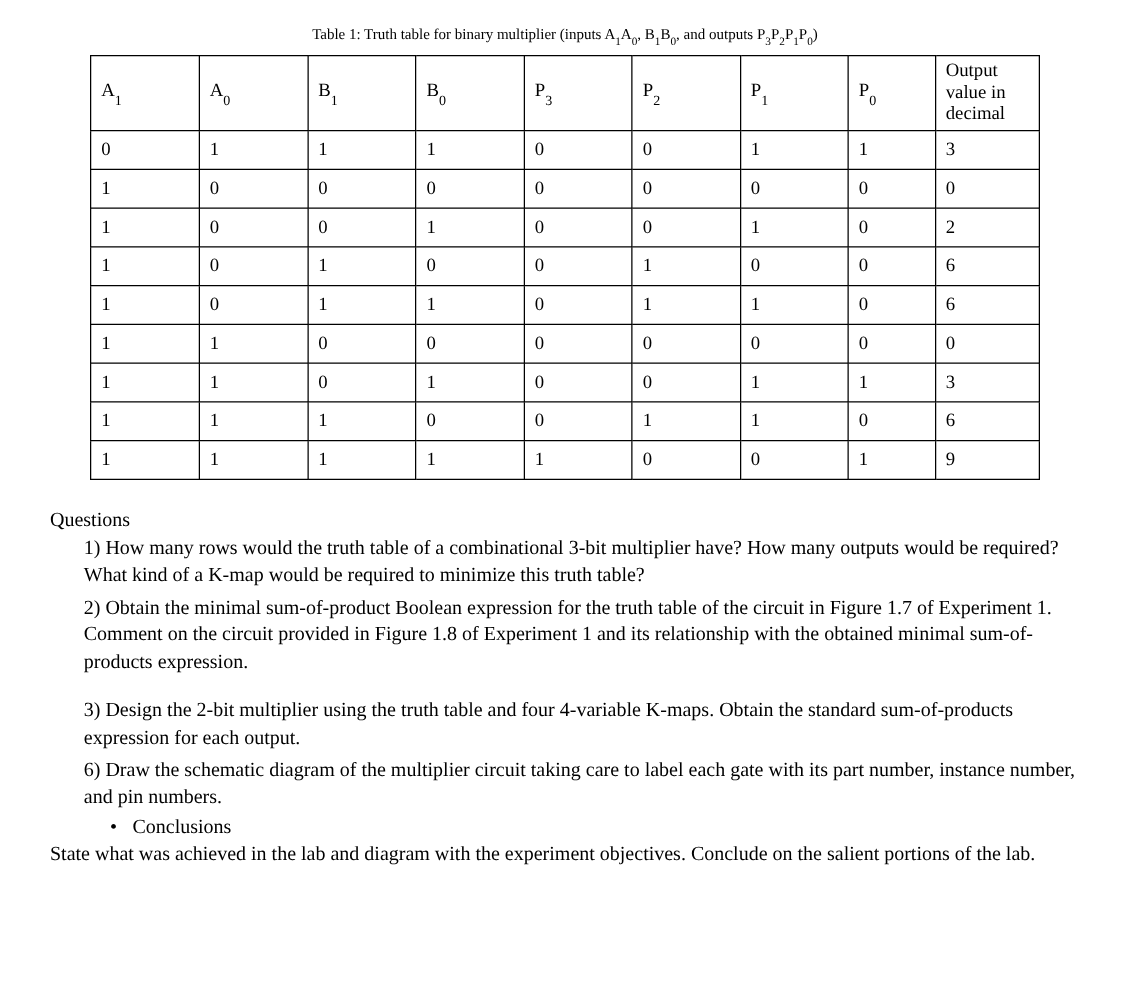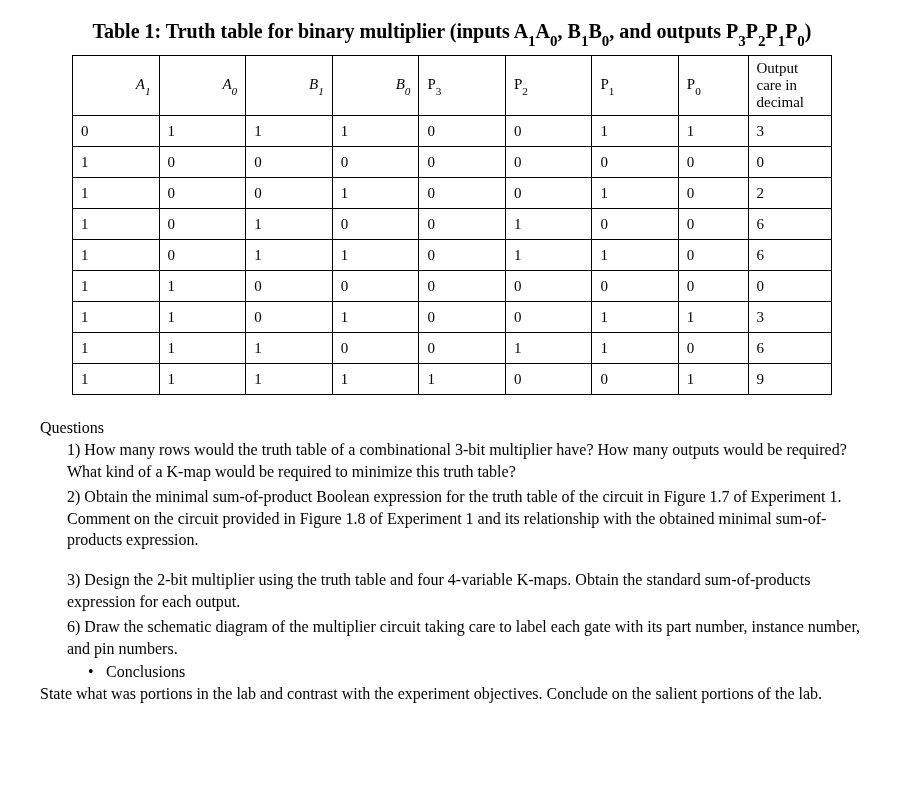--- a/index.html
+++ b/index.html
@@ -6,24 +6,24 @@
       font-family: "Times New Roman", Times, serif;
       font-size: 16px;
       color: #000;
       background: #fff;
       margin: 0;
       padding: 20px 40px;
       width: 904px;
       box-sizing: border-box;
     }
     .table-title {
-      font-weight: bold;
+      font-weight: normal;
       text-align: center;
       margin-bottom: 8px;
-      font-size: 20px;
+      font-size: 12px;
     }
     .sub {
       font-size: 0.75em;
       vertical-align: sub;
       position: relative;
       top: 0.2em;
     }
     table {
       border-collapse: collapse;
       margin: 0 auto 24px auto;
@@ -36,22 +36,21 @@
       font-weight: normal;
       font-family: "Times New Roman", Times, serif;
       font-size: 15px;
     }
     th {
       height: 48px;
       vertical-align: middle;
       margin-top: 11px;
     }
     th.input-col {
-      text-align: right;
-      font-style: italic;
+      text-align: left;
     }
     th.output-col {
     }
     td {
       height: 22px;
     }
     .col-a1, .col-a0, .col-b1, .col-b0, .col-p3, .col-p2, .col-p1 { width: 80px; }
     .col-p0 { width: 60px; }
     .col-out { width: 70px; }
     .questions-heading {
@@ -93,21 +92,21 @@
   <thead>
     <tr>
       <th class="input-col col-a1"><span>A</span><span class="sub">1</span></th>
       <th class="input-col col-a0"><span>A</span><span class="sub">0</span></th>
       <th class="input-col col-b1"><span>B</span><span class="sub">1</span></th>
       <th class="input-col col-b0"><span>B</span><span class="sub">0</span></th>
       <th class="output-col col-p3"><span>P</span><span class="sub">3</span></th>
       <th class="output-col col-p2"><span>P</span><span class="sub">2</span></th>
       <th class="output-col col-p1"><span>P</span><span class="sub">1</span></th>
       <th class="output-col col-p0"><span>P</span><span class="sub">0</span></th>
-      <th class="col-out" style="text-align:left;"><span>Output</span><br><span>care in</span><br><span>decimal</span></th>
+      <th class="col-out" style="text-align:left;"><span>Output</span><br><span>value in</span><br><span>decimal</span></th>
     </tr>
   </thead>
   <tbody id="table-body">
   <tr>
         <td>0</td>
         <td>1</td>
         <td>1</td>
         <td>1</td>
         <td>0</td>
         <td>0</td>
@@ -210,13 +209,13 @@
 <div class="question">1) How many rows would the truth table of a combinational 3-bit multiplier have? How many outputs would be required? What kind of a K-map would be required to minimize this truth table?</div>
 <div class="question">2) Obtain the minimal sum-of-product Boolean expression for the truth table of the circuit in Figure 1.7 of Experiment 1. Comment on the circuit provided in Figure 1.8 of Experiment 1 and its relationship with the obtained minimal sum-of-products expression.</div>
 <div class="question gap">
   <span>3) Design the 2-bit multiplier using the truth table and four 4-variable K-maps. Obtain the </span><span class="bold">standard sum-of-products</span><span> expression for each output.</span>
 </div>
 <div class="question">6) Draw the schematic diagram of the multiplier circuit taking care to label each gate with its part number, instance number, and pin numbers.</div>
 
 <div class="conclusions-bullet">
   <span class="bullet-dot">•</span><span class="bold">Conclusions</span>
 </div>
-<div class="conclusion-text">State what was portions in the lab and contrast with the experiment objectives. Conclude on the salient portions of the lab.</div>
+<div class="conclusion-text">State what was achieved in the lab and diagram with the experiment objectives. Conclude on the salient portions of the lab.</div>
 
 </body></html>

